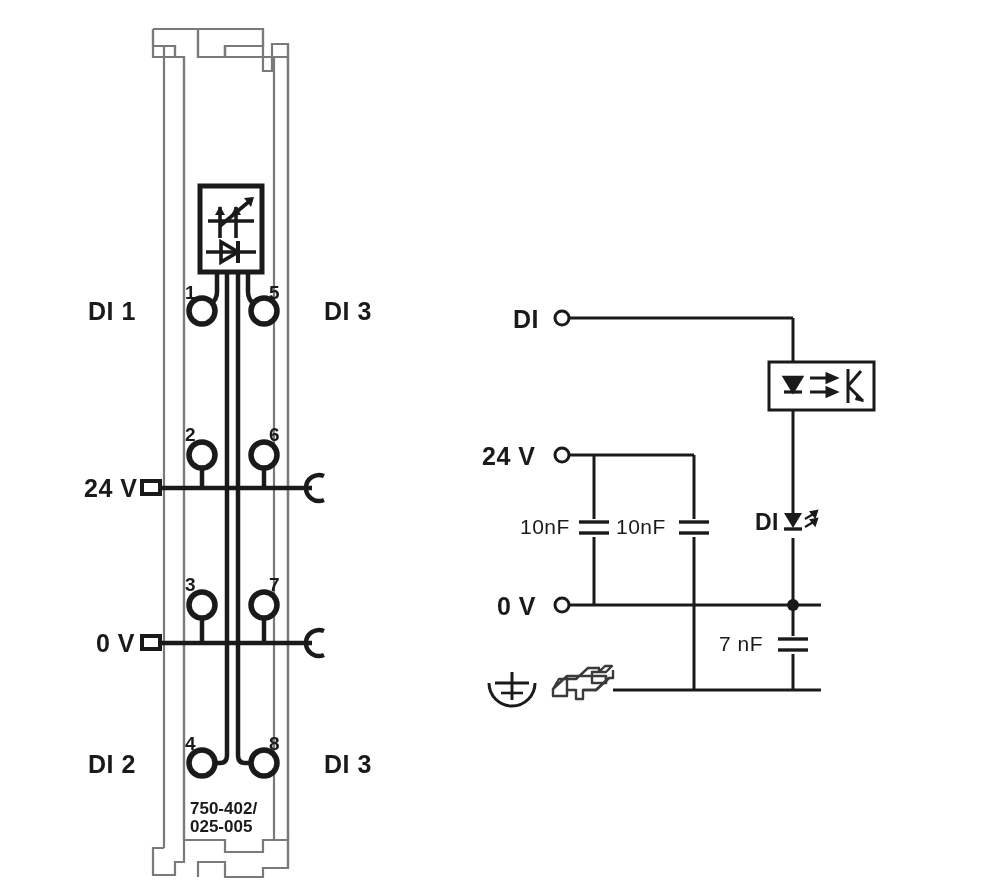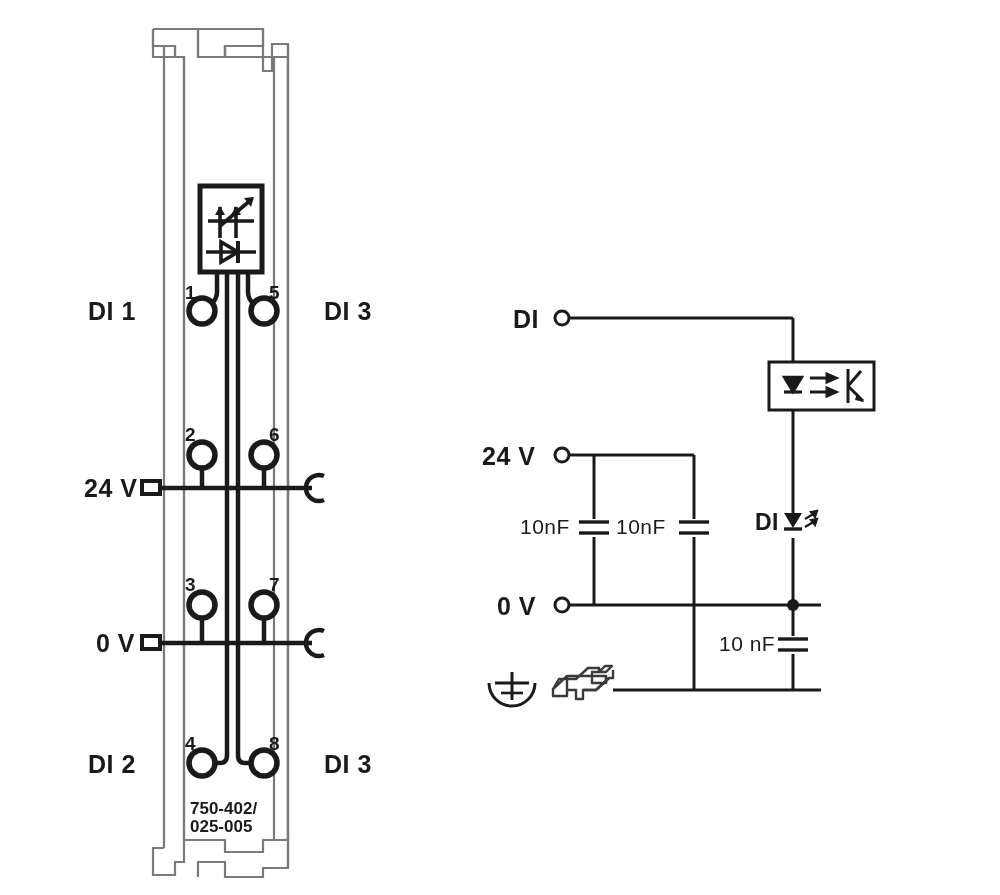--- a/index.html
+++ b/index.html
@@ -223,17 +223,17 @@
     <div class="lbl-part" style="position:static;">750-402/</div>
     <div class="lbl-part" style="position:static;">025-005</div>
   </div>
 
   <div class="lbl lbl-big" style="left:497px;top:305px;">DI</div>
   <div class="lbl lbl-big" style="left:466px;top:442px;">24 V</div>
   <div class="lbl lbl-big" style="left:481px;top:592px;">0 V</div>
 
   <div class="lbl lbl-cap" style="left:504px;top:515px;">10nF</div>
   <div class="lbl lbl-cap" style="left:600px;top:515px;">10nF</div>
-  <div class="lbl lbl-cap" style="left:703px;top:632px;">10 nF</div>
+  <div class="lbl lbl-cap" style="left:703px;top:632px;">7 nF</div>
 
   <div class="lbl lbl-med" style="left:739px;top:509px;">DI</div>
 
 </div>
 
 </body></html>

